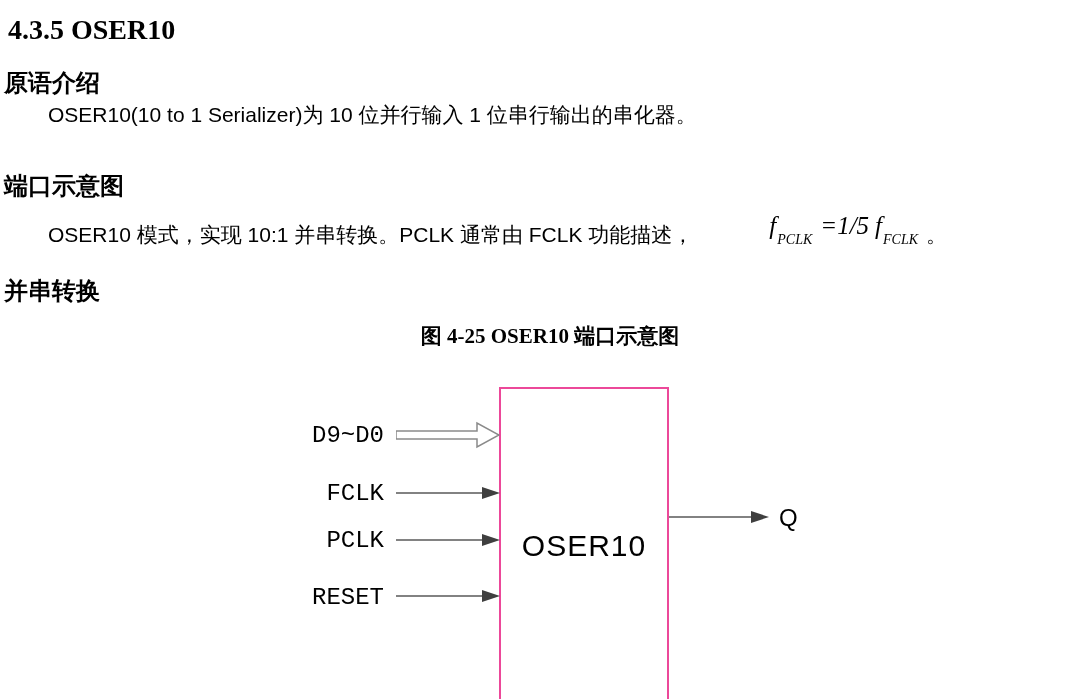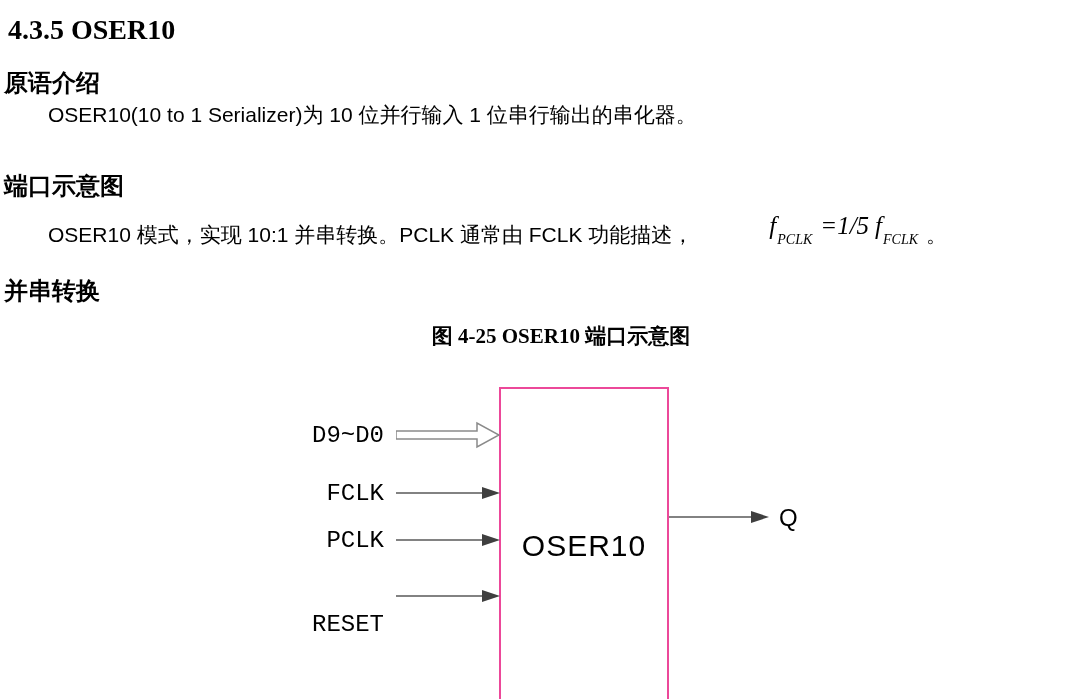--- a/index.html
+++ b/index.html
@@ -52,21 +52,21 @@
     font-size: 14px;
     font-style: italic;
     position: relative;
     top: 4px;
     margin-left: 1px;
   }
   .formula .eq { margin: 0 6px 0 8px; }
   .period-after-formula { margin-left: 8px; }
 
   .figure-caption {
-    left: 281px; top: 325px;
+    left: 270px; top: 325px;
     width: 560px;
     text-align: center;
     font-family: "Liberation Serif", serif;
     font-weight: bold;
     font-size: 21px;
     line-height: 1.1;
     white-space: nowrap;
   }
 
   
@@ -119,21 +119,21 @@
 
   <div class="abs figure-caption">图 4-25 OSER10 端口示意图</div>
 
   <div class="abs block">
     <span class="block-label">OSER10</span>
   </div>
 
   <div class="abs sig-label" style="top:424px;">D9~D0</div>
   <div class="abs sig-label" style="top:482px;">FCLK</div>
   <div class="abs sig-label" style="top:529px;">PCLK</div>
-  <div class="abs sig-label" style="top:613px;">RESET</div>
+  <div class="abs sig-label" style="top:586px;">RESET</div>
 
   <svg class="abs" style="left:396px; top:420px;" width="104" height="30">
     <polygon points="0,11 81,11 81,3 103,15 81,27 81,19 0,19" fill="#ffffff" stroke-width="1.5" stroke-linejoin="miter" stroke="#8a8a8a"></polygon>
   </svg>
 
   <svg class="abs" style="left:396px; top:485px;" width="104" height="16">
     <line x1="0" y1="8" x2="88" y2="8" stroke-width="1.5" stroke="#595959"></line>
     <polygon points="86,2 104,8 86,14" fill="#3f3f3f"></polygon>
   </svg>
 

